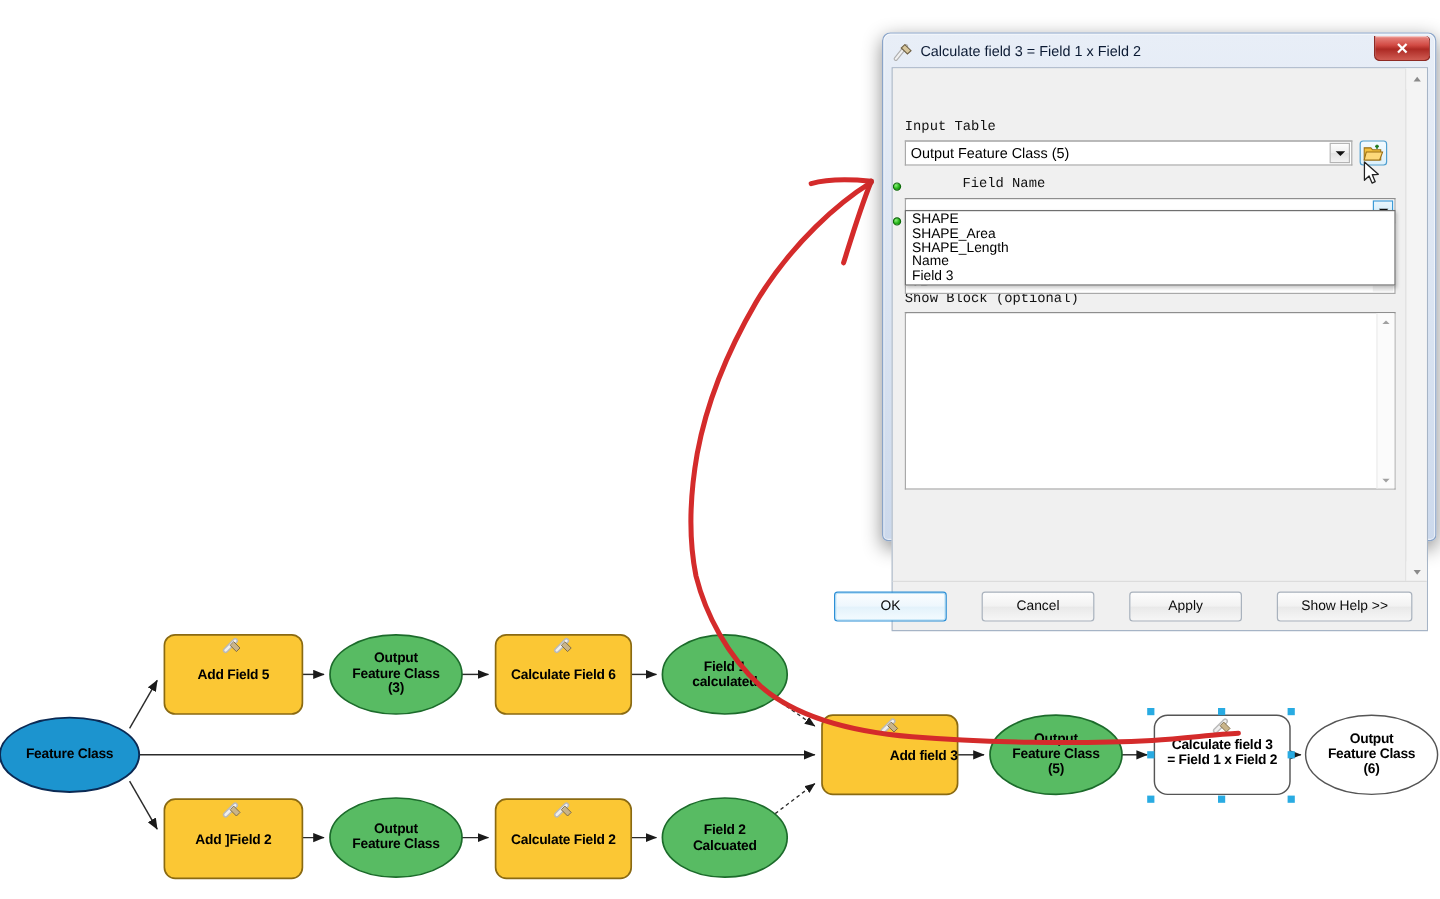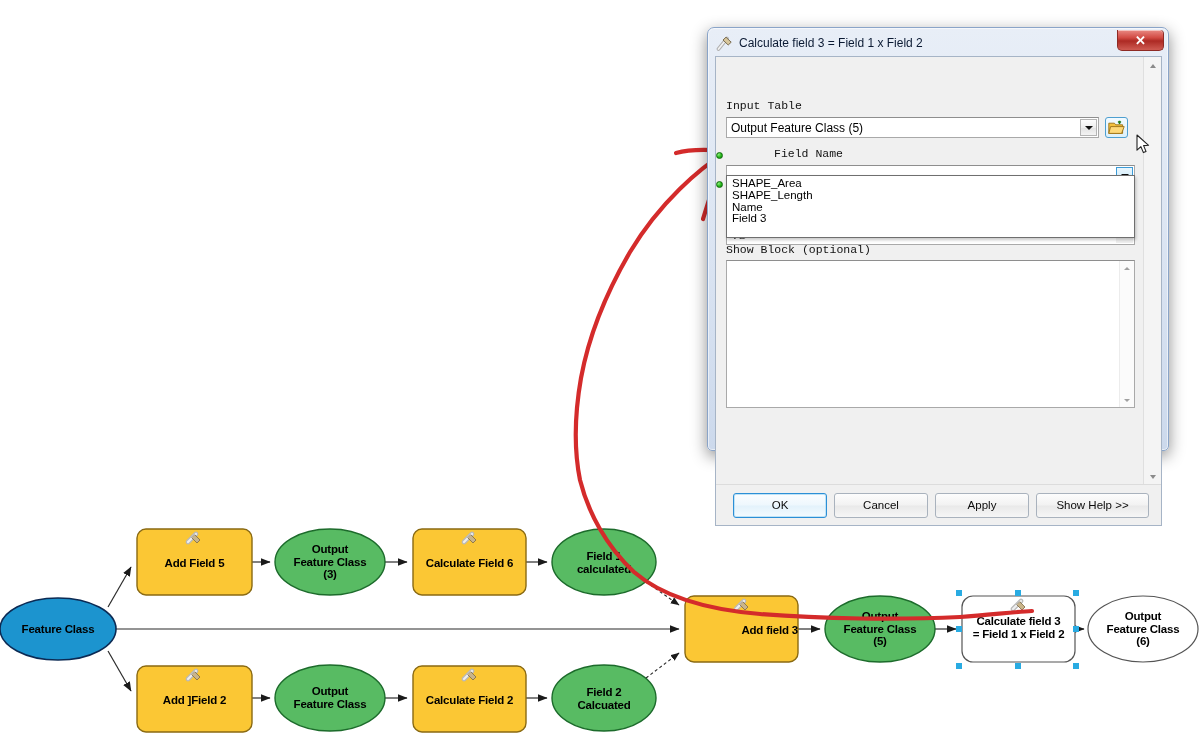--- a/index.html
+++ b/index.html
@@ -45,21 +45,21 @@
   
   #red-annotation {
     position: absolute;
     left: 0; top: 0;
     pointer-events: none;
   }
 
   
   #tool-dialog {
     position: absolute;
-    left: 707px;
+    left: 735px;
     top: 27px;
     width: 462px;
     height: 424px;
     border-radius: 7px 7px 5px 5px;
     background: linear-gradient(180deg, #e8eef7 0%, #dde6f3 45%, #ccd9ec 100%);
     border: 1px solid #8aa4c8;
     box-shadow: 0 5px 16px rgba(0,0,0,0.45), 0 0 0 1px rgba(255,255,255,0.55) inset;
     box-sizing: border-box;
     padding: 3px;
   }
@@ -293,20 +293,21 @@
     padding: 0 9px;
     border-radius: 3px;
     border: 1px solid #a9b2bd;
     background: linear-gradient(180deg,#fdfdfd 0%, #f2f2f2 48%, #e9e9e9 52%, #f6f6f6 100%);
     font-size: 11.5px;
     color: #0b0b0b;
     font-family: "Liberation Sans", sans-serif;
     display: flex; align-items: center; justify-content: center;
     cursor: default;
     white-space: nowrap;
+    margin-left: 22px;
   }
   .wf-button.default {
     border: 1px solid #2c8fd6;
     box-shadow: 0 0 0 1px #bfe3f7 inset;
     background: linear-gradient(180deg,#fbfdff 0%, #eef7fd 48%, #e3f2fb 52%, #f4fbff 100%);
   }
   .wf-button.wide { min-width: 93px; }
 
   
   #mouse-cursor {
@@ -524,20 +525,21 @@
       <span class="req-dot" style="left:0px; top:124px;"></span>
 
       <div id="vb-combo-hidden">
         <span>VB</span>
         <span class="combo-btn" style="background:#f0f0f0;border:none;">
             <i></i>
           </span>
       </div>
 
       <div id="field-dropdown-list">
+        <div class="dd-item">SHAPE</div>
         <div class="dd-item">SHAPE_Area</div>
         <div class="dd-item">SHAPE_Length</div>
         <div class="dd-item">Name</div>
         <div class="dd-item">Field 3</div>
       </div>
 
       <div class="field-label" style="left:10px; top:186px;">Show Block (optional)</div>
       <div id="codeblock-area">
         <span style="font-size:11.5px;padding-left:4px;display:block;"></span>
         <div id="codeblock-scrollbar">

